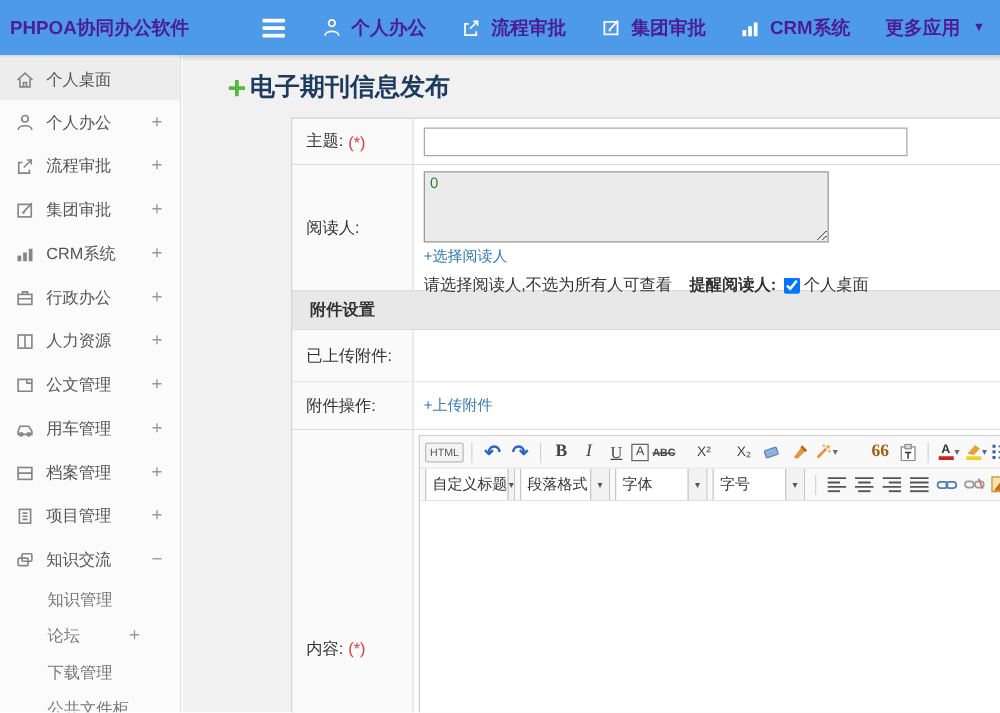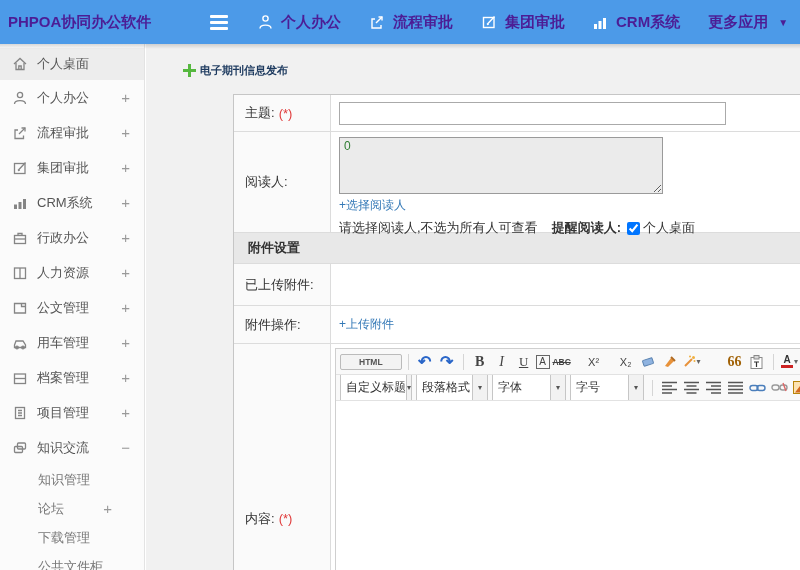--- a/index.html
+++ b/index.html
@@ -27,21 +27,21 @@
   .side-item { height:35px; display:flex; align-items:center; padding:0 14px 0 12px;
     font-size:13px; color:#555; cursor:pointer; }
   .side-item.active { background:#ededed; height:32px; }
   .side-item svg { margin-right:9px; flex:none; }
   .toggle { margin-left:auto; color:#999; font-size:15px; font-weight:400; cursor:pointer; }
   .sub-item { height:29px; display:flex; align-items:center; padding:0 32px 0 38px;
     font-size:13px; color:#777; cursor:pointer; }
 
   .main { position:absolute; top:0; left:146px; right:0; bottom:0; background:#f1f1f1; overflow:hidden; }
   .page-title { margin:16px 0 14px 37px; display:flex; align-items:center; gap:4px;
-    color:#1d3a5f; font-size:11px; font-weight:700; line-height:20px; }
+    color:#1d3a5f; font-size:20px; font-weight:700; line-height:20px; }
   .plus-ico { position:relative; width:13px; height:13px; display:inline-block; }
   .plus-ico::before { content:''; position:absolute; left:5px; top:0; width:3px; height:13px; background:#56b83f; }
   .plus-ico::after  { content:''; position:absolute; top:5px; left:0; width:13px; height:3px; background:#56b83f; }
 
   
   .form-table { margin-left:87px; width:640px; background:#fff; border:1px solid #c6c6c6; font-size:13px; }
   .frow { display:flex; border-top:1px solid #dcdcdc; }
   .frow:first-child { border-top:none; }
   .lbl { width:97px; min-width:97px; background:#fafafa; border-right:1px solid #dcdcdc;
     display:flex; align-items:center; padding-left:11px; color:#333; gap:4px; }
@@ -72,22 +72,22 @@
   .row-content { height:350px; box-shadow:inset 2px 0 0 #aac9e2; }
   .row-content .val { padding:4px; }
 
   
   .editor { border:1px solid #cfcfcf; background:#fff; height:100%; }
   .tb-row { height:26px; background:#f9f9f9; border-bottom:1px solid #e2e2e2;
     display:flex; align-items:center; padding:0 4px; gap:2px; white-space:nowrap; overflow:hidden; }
   .tbtn { min-width:20px; height:20px; display:inline-flex; align-items:center; justify-content:center;
     font-size:12px; color:#444; border-radius:2px; cursor:pointer; flex:none; }
   .tsep { width:1px; height:16px; background:#d5d5d5; margin:0 4px; flex:none; }
-  .btn-html { font-size:8.5px; font-weight:700; color:#555; border:1px solid #bbb; background:#f3f3f3;
-    padding:0 18px; height:16px; min-width:0; }
+  .btn-html { font-size:8.5px; font-weight:400; color:#555; border:1px solid #bbb; background:#f3f3f3;
+    padding:0 3px; height:16px; min-width:0; }
   .btn-undo,.btn-redo { color:#2a66c8; font-size:16px; font-weight:700; }
   .btn-bold { font-family:"Liberation Serif", serif; font-weight:700; font-size:14px; }
   .btn-italic { font-family:"Liberation Serif", serif; font-style:italic; font-size:14px; }
   .btn-under { font-family:"Liberation Serif", serif; font-size:13px; text-decoration:underline; }
   .btn-aborder { font-size:10px; border:1px solid #666; height:14px; min-width:14px; border-radius:0; }
   .btn-strike { font-size:8.5px; font-weight:700; text-decoration:line-through; }
   .btn-supsub { font-size:11px;margin-left:10px; }
   .btn-quote { font-family:"Liberation Serif", serif; font-weight:700; font-size:14px; color:#a16207;margin-left:21px; }
   .stack { display:flex; flex-direction:column; align-items:center; justify-content:center; gap:1px; }
   .stack .letter { font-size:10px; line-height:9px; font-weight:700; color:#333; }

